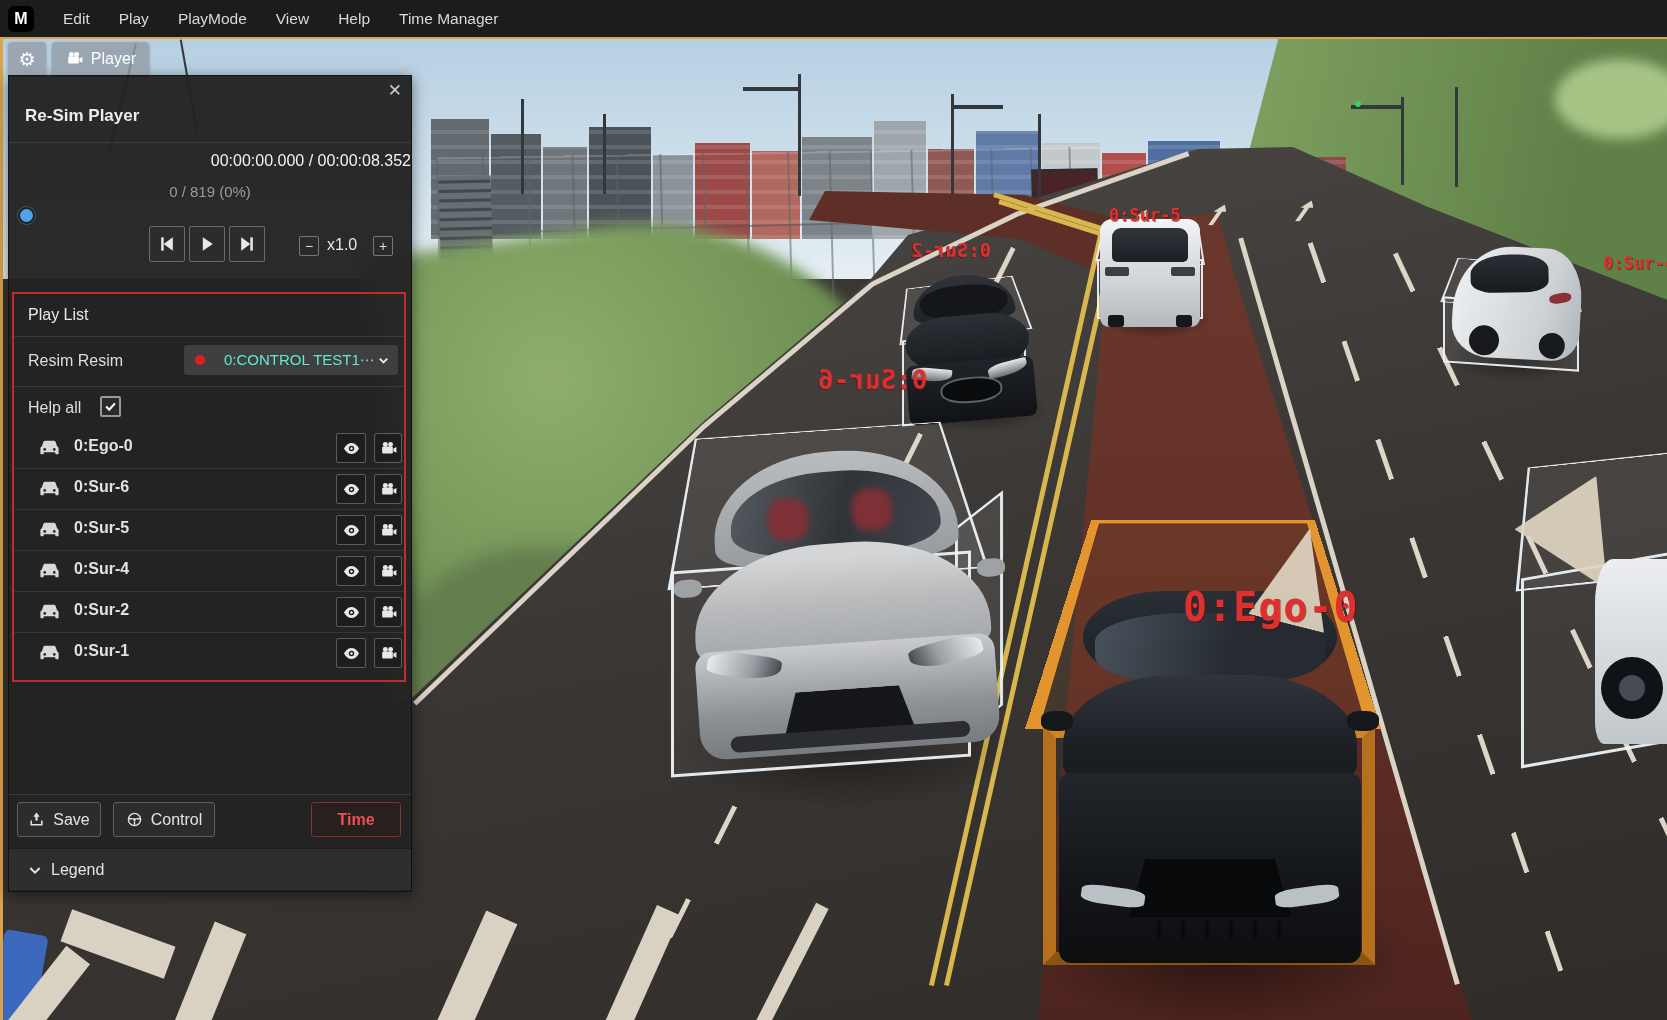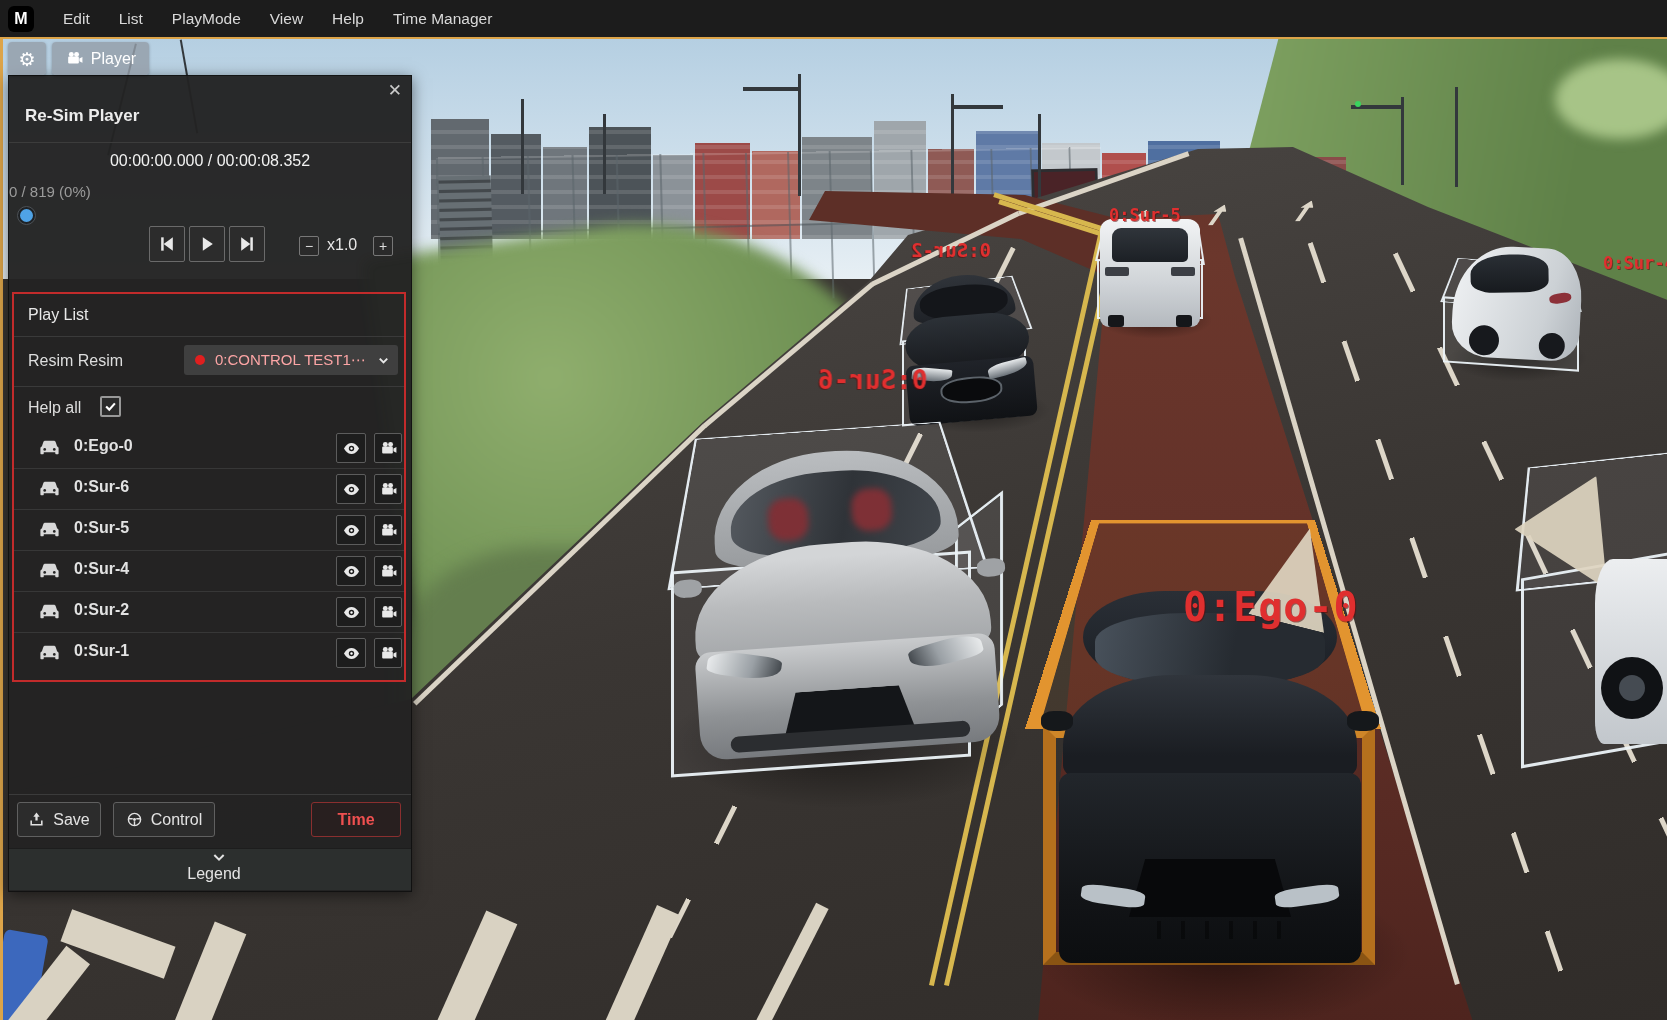--- a/index.html
+++ b/index.html
@@ -165,37 +165,37 @@
   .gear-btn{left:8px;top:42px;width:38px;height:33px;font-size:19px;font-family:"DejaVu Sans",sans-serif;}
   .camera-btn{left:52px;top:42px;width:97px;height:33px;font-size:16px;font-weight:500;}
 
   
   .panel{position:absolute;left:8px;top:75px;width:402px;height:815px;z-index:50;
         background:rgba(35,35,35,.97);border:1px solid rgba(0,0,0,.5);box-shadow:0 3px 14px rgba(0,0,0,.5);
         color:#e6e6e6;}
   .p-close{position:absolute;right:9px;top:4px;font-size:17px;color:#c9c9c9;cursor:pointer;}
   .p-title{position:absolute;left:16px;top:30px;font-size:17px;font-weight:600;color:#ececec;}
   .hr{position:absolute;left:0;width:100%;height:1px;background:#3c3c3c;}
-  .p-time{position:absolute;left:0;top:76px;width:100%;text-align:center;font-size:16px;color:#f2f2f2;}
-  .p-frame{position:absolute;left:0;top:107px;width:100%;font-size:15px;color:#9b9b9b;}
+  .p-time{position:absolute;left:0;top:76px;width:100%;text-align:right;font-size:16px;color:#f2f2f2;}
+  .p-frame{position:absolute;left:0;top:107px;width:100%;text-align:center;font-size:15px;color:#9b9b9b;}
   .sl-dot{position:absolute;left:9px;top:131px;width:13px;height:13px;border-radius:50%;background:#4fa3e6;
         border:2px solid #1e2226;outline:1px solid #4a4f54;cursor:pointer;}
   .pc-btn{position:absolute;width:36px;height:36px;top:150px;background:#2c2c2c;border:1px solid #6a6a6a;
         border-radius:2px;display:flex;align-items:center;justify-content:center;cursor:pointer;padding:0;}
   .pc-btn svg{width:20px;height:20px;fill:#e9e9e9;}
   .spd-btn{position:absolute;top:160px;width:20px;height:20px;background:#2a2a2a;border:1px solid #777;
         border-radius:2px;color:#ddd;font-size:14px;line-height:17px;text-align:center;cursor:pointer;padding:0;}
   .spd-lbl{position:absolute;top:160px;left:318px;font-size:16px;color:#e8e8e8;}
   .playlist{position:absolute;left:3px;top:216px;width:394px;height:390px;border:2px solid #c22b2b;box-sizing:border-box;}
   .pl-title{position:absolute;left:14px;top:12px;font-size:16px;color:#e8e8e8;}
   .pl-sel-lbl{position:absolute;left:14px;top:58px;font-size:16px;color:#dedede;}
   .dropdown{position:absolute;right:6px;top:51px;width:214px;height:30px;background:#3f3f3f;border-radius:3px;
         display:flex;align-items:center;cursor:pointer;}
   .red-dot{width:10px;height:10px;border-radius:50%;background:#e01f1f;margin-left:11px;flex:none;}
-  .dd-text{font-size:15px;color:#fca5a5;margin-left:10px;white-space:nowrap;overflow:hidden;flex:1;}
+  .dd-text{font-size:15px;color:#5eead4;margin-left:19px;white-space:nowrap;overflow:hidden;flex:1;}
   .dd-chev{margin-right:7px;flex:none;display:flex;}
   .viewall-lbl{position:absolute;left:14px;top:105px;font-size:16px;color:#dedede;}
   .checkbox{position:absolute;left:86px;top:102px;width:21px;height:21px;background:#2a2a2a;border:2px solid #989898;
         border-radius:2px;box-sizing:border-box;display:flex;align-items:center;justify-content:center;cursor:pointer;}
   .rows{position:absolute;left:0;top:134px;width:100%;}
   .prow{position:relative;height:40px;}
   .prow + .prow{border-top:1px solid #373737;}
   .prow .caricon{position:absolute;left:24px;top:9px;width:23px;height:23px;fill:#d8d8d8;}
   .prow .pname{position:absolute;left:60px;top:9px;font-size:16px;font-weight:600;color:#e2e2e2;}
   .mini-btn{position:absolute;top:5px;width:30px;height:30px;background:#1d1d1d;border:1px solid #5c5c5c;
@@ -206,33 +206,33 @@
   .act-btn{position:absolute;top:726px;height:35px;background:#2c2c2c;border:1px solid #606060;border-radius:3px;
         color:#e2e2e2;font-size:16px;display:flex;align-items:center;justify-content:center;gap:8px;cursor:pointer;
         font-family:"Liberation Sans",sans-serif;}
   .act-btn svg{width:17px;height:17px;}
   .save-btn{left:8px;width:84px;}
   .control-btn{left:104px;width:102px;}
   .stop-btn{position:absolute;top:726px;right:10px;width:90px;height:35px;background:#281f1f;
         border:1.5px solid #8a2f2f;border-radius:3px;color:#ef5050;font-size:16px;font-weight:600;
         display:flex;align-items:center;justify-content:center;cursor:pointer;font-family:"Liberation Sans",sans-serif;}
   .legend{position:absolute;left:0;top:772px;width:100%;height:41px;background:#2c2f2e;border-top:1px solid #1d1d1d;
-        display:flex;align-items:center;cursor:pointer;flex-direction:column;}
+        display:flex;align-items:center;cursor:pointer;}
   .legend svg{margin-left:18px;width:16px;height:16px;}
   .legend-lbl{margin-left:8px;font-size:16px;color:#e3e3e3;}
 </style>
 </head>
 <body>
 
 <div class="app">
 
   <div class="menubar">
     <div class="logo">M</div>
     <div class="menu-item">Edit</div>
-    <div class="menu-item">List</div>
+    <div class="menu-item">Play</div>
     <div class="menu-item">PlayMode</div>
     <div class="menu-item">View</div>
     <div class="menu-item">Help</div>
     <div class="menu-item">Time Manager</div>
   </div>
 
   <div class="scene">
     <div class="sky"></div>
     <div class="gr-right"></div>
     <div class="gr-right2"></div>

